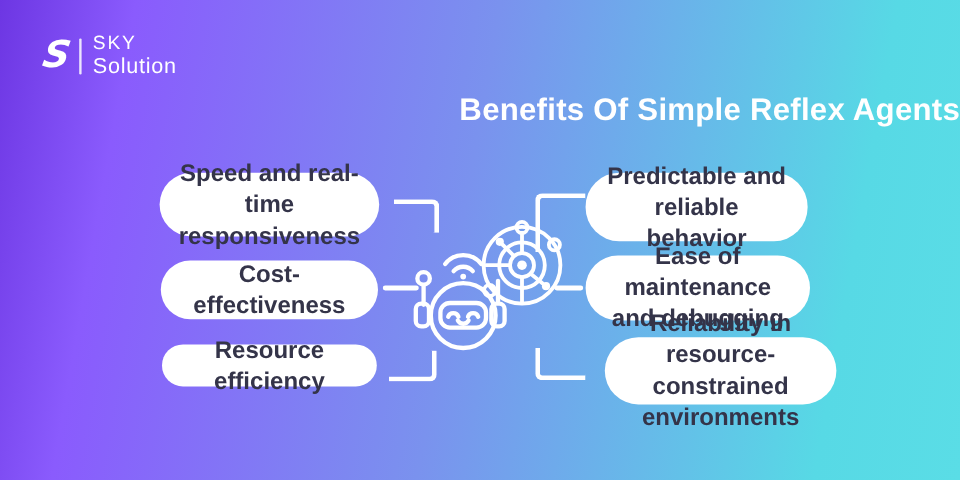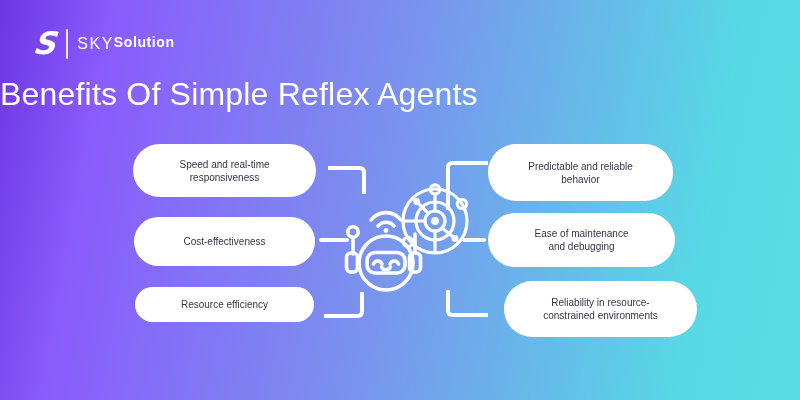--- a/index.html
+++ b/index.html
@@ -6,30 +6,30 @@
   body{font-family:"Liberation Sans",sans-serif;}
   #canvas{
     position:relative;width:800px;height:400px;overflow:hidden;
     background:linear-gradient(100deg,#6d36e3 0%,#8a5bfd 13%,#7a92ee 48%,#57d9e5 86%,#5adde6 100%);
   }
   
   .logo{position:absolute;left:36px;top:28px;display:flex;align-items:center;gap:9px;color:#fff;}
   .logo-mark{font-family:"DejaVu Sans",sans-serif;font-weight:bold;font-style:italic;
     font-size:31px;line-height:1;transform:skewX(-10deg);letter-spacing:-1px;}
   .logo-divider{width:2px;height:30px;background:rgba(255,255,255,.85);border-radius:1px;}
-  .logo-text{display:flex;flex-direction:row;line-height:1.1;}
+  .logo-text{display:flex;flex-direction:column;line-height:1.1;}
   .logo-sky{font-size:16px;font-weight:400;letter-spacing:1.5px;}
-  .logo-solution{font-size:14px;font-weight:700;letter-spacing:.6px;}
+  .logo-solution{font-size:18px;font-weight:400;letter-spacing:.6px;}
   
-  .title{position:absolute;left:0;right:0;top:76px;text-align:left;color:#fff;
-    font-size:32px;font-weight:400;letter-spacing:.2px;}
+  .title{position:absolute;left:0;right:0;top:76px;text-align:right;color:#fff;
+    font-size:26px;font-weight:700;letter-spacing:.2px;}
   
   .pill{position:absolute;background:#fff;border-radius:28px;display:flex;align-items:center;
-    justify-content:center;text-align:center;color:#343449;font-size:10px;line-height:1.3;
-    padding:4px 10px;box-sizing:border-box;white-space:pre-line;}
+    justify-content:center;text-align:center;color:#343449;font-size:20px;line-height:1.3;
+    padding:4px 10px;box-sizing:border-box;white-space:pre-line;font-weight:bold;}
   .b-l1{left:133px;top:144px;width:183px;height:53px;}
   .b-l2{left:134px;top:217px;width:181px;height:49px;}
   .b-l3{left:135px;top:287px;width:179px;height:35px;}
   .b-r1{left:488px;top:144px;width:185px;height:57px;}
   .b-r2{left:488px;top:213px;width:187px;height:54px;}
   .b-r3{left:504px;top:281px;width:193px;height:56px;}
   
   .conn{position:absolute;border:0 solid #fff;}
   .c-l1{left:328px;top:166px;width:34px;height:24px;border-top-width:4px;border-right-width:4px;border-top-right-radius:6px;}
   .c-l2{left:319px;top:238px;width:30px;height:4px;background:#fff;border-radius:2px;}

